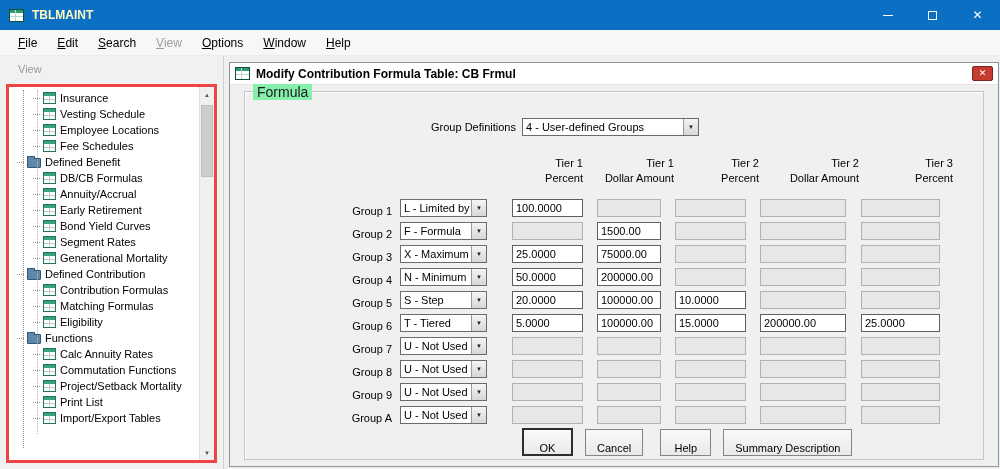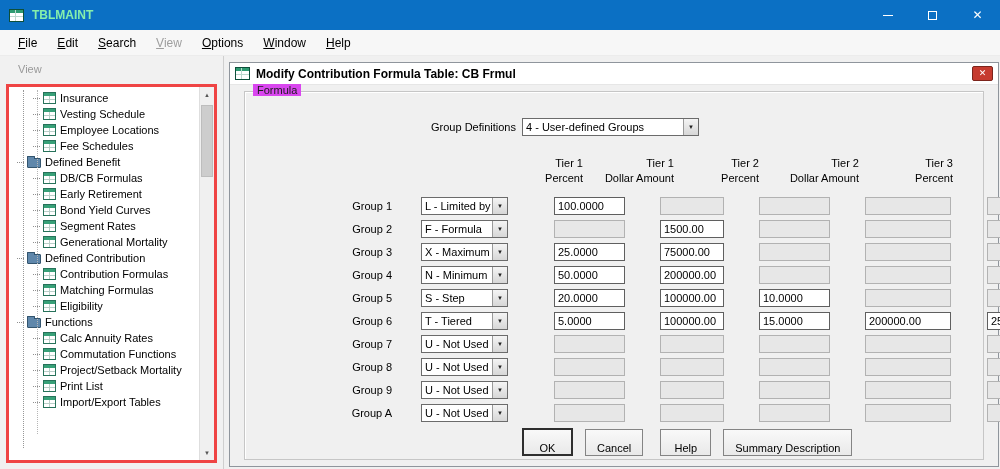--- a/index.html
+++ b/index.html
@@ -7,21 +7,21 @@
   body { font-family: "Liberation Sans", sans-serif; background:#f0f0f0; font-size:11px; color:#000; }
 
   
   .titlebar { height:30px; background:#0b70c4; display:flex; align-items:center; padding-left:9px; }
   .app-icon { width:15px; height:13px; border:1px solid #0d4f3b; flex:none;
     background:
       linear-gradient(to right, rgba(0,0,0,0) 5px, #bcd8cf 5px 6px, rgba(0,0,0,0) 6px),
       linear-gradient(to bottom, rgba(0,0,0,0) 6px, #bcd8cf 6px 7px, rgba(0,0,0,0) 7px),
       linear-gradient(to bottom, #2e9b71 0 3px, rgba(0,0,0,0) 3px),
       #fff; }
-  .win-title { color:#86efac; font-weight:700; font-size:12px; margin-left:8px; }
+  .win-title { color:#fef9c3; font-weight:700; font-size:12px; margin-left:8px; }
   .win-controls { margin-left:auto; display:flex; height:30px; }
   .win-btn { width:45px; height:30px; display:flex; align-items:center; justify-content:center; color:#fff; }
   .glyph-min { width:10px; border-top:1px solid #fff; display:block; }
   .glyph-max { width:9px; height:9px; border:1px solid #fff; display:block; }
   .glyph-close { font-size:12px; line-height:1; }
 
   
   .menubar { height:26px; background:#f7f7f7; display:flex; align-items:center; padding-left:8px; border-bottom:1px solid #ececec; }
   .menu-item { padding:4px 10px; font-size:12px; color:#000;text-align:right; }
   .menu-item.disabled { color:#9e9e9e; }
@@ -57,40 +57,40 @@
   .sb-down { position:absolute; bottom:0; left:0; right:0; }
   .sb-thumb { position:absolute; left:1px; right:1px; top:18px; height:72px; background:#cdcdcd; border:1px solid #bdbdbd; }
 
   
   .dialog { position:absolute; left:229px; top:6px; width:770px; bottom:2px; background:#f0f0f0; border:1px solid #8f959c; }
   .dlg-title { height:22px; background:#fff; display:flex; align-items:center; padding:0 5px; gap:6px; border-bottom:1px solid #e6e6e6; }
   .dlg-title-text { font-size:12px; font-weight:700; }
   .dlg-close { margin-left:auto; width:21px; height:15px; background:#c63b2f; border:1px solid #7c241b; border-radius:2px; color:#fff; font-size:9px; line-height:1; display:flex; align-items:center; justify-content:center; }
 
   .groupbox { position:absolute; left:14px; right:14px; top:28px; bottom:6px; border:1px solid #c6c6c6; box-shadow:1px 1px 0 #fff inset; }
-  .legend { position:absolute; top:-8px; left:8px; background:#d946ef; padding:0 4px; font-size:11px; color:#1c1c1c; }
+  .legend { position:absolute; top:-8px; left:8px; background:#86efac; padding:0 4px; font-size:14px; color:#1c1c1c; }
 
   .combo { height:18px; border:1px solid #6b6b6b; background:#fff; display:flex; align-items:stretch; overflow:hidden; }
   .combo-text { flex:1; padding:2px 3px 0; font-size:11px; white-space:nowrap; overflow:hidden; }
   .combo-btn { width:15px; flex:none; background:linear-gradient(#f4f4f4,#d7d7d7); border-left:1px solid #9a9a9a; font-size:6px; color:#222; display:flex; align-items:center; justify-content:center; }
 
   .gd-row { display:flex; align-items:center; margin-top:26px; }
   .gd-label { width:271px; text-align:right; font-size:11px; flex:none; }
   .gd-combo { width:177px; margin-left:6px; flex:none; }
 
   .header-row { display:flex; margin-top:20px; padding-left:267px; }
   .hcol { text-align:right; font-size:11px; line-height:15px; flex:none; }
   .hcol.c0 { width:71px; }
   .hcol.c1 { width:77px; margin-left:14px; }
   .hcol.c2 { width:71px; margin-left:14px; }
   .hcol.c3 { width:86px; margin-left:14px; }
   .hcol.c4 { width:79px; margin-left:15px; }
 
   .rows { margin-top:8px; }
-  .f-row { display:flex; align-items:center; height:23px;gap:21px; }
+  .f-row { display:flex; align-items:flex-end; height:23px; }
   .row-label { width:147px; text-align:right; font-size:11px; flex:none; }
   .f-row .combo { width:87px; margin-left:8px; flex:none; }
   .field { height:18px; border:1px solid #5f5f5f; background:#fff; font:11px "Liberation Sans", sans-serif; padding:0 3px; flex:none; }
   .field:disabled { background:#e7e7e7; border-color:#b2b2b2; color:#777; }
   .field.c0 { width:71px; margin-left:25px; }
   .field.c1 { width:64px; margin-left:14px; }
   .field.c2 { width:71px; margin-left:14px; }
   .field.c3 { width:86px; margin-left:14px; }
   .field.c4 { width:79px; margin-left:15px; }
 
@@ -163,20 +163,25 @@
             <span class="tree-label">Defined Benefit</span>
           </div>
           <div class="tree-item lvl2">
             <span class="dash"></span>
             <span class="ic-table"></span>
             <span class="tree-label">DB/CB Formulas</span>
           </div>
           <div class="tree-item lvl2">
             <span class="dash"></span>
             <span class="ic-table"></span>
+            <span class="tree-label">Annuity/Accrual</span>
+          </div>
+          <div class="tree-item lvl2">
+            <span class="dash"></span>
+            <span class="ic-table"></span>
             <span class="tree-label">Early Retirement</span>
           </div>
           <div class="tree-item lvl2">
             <span class="dash"></span>
             <span class="ic-table"></span>
             <span class="tree-label">Bond Yield Curves</span>
           </div>
           <div class="tree-item lvl2">
             <span class="dash"></span>
             <span class="ic-table"></span>

